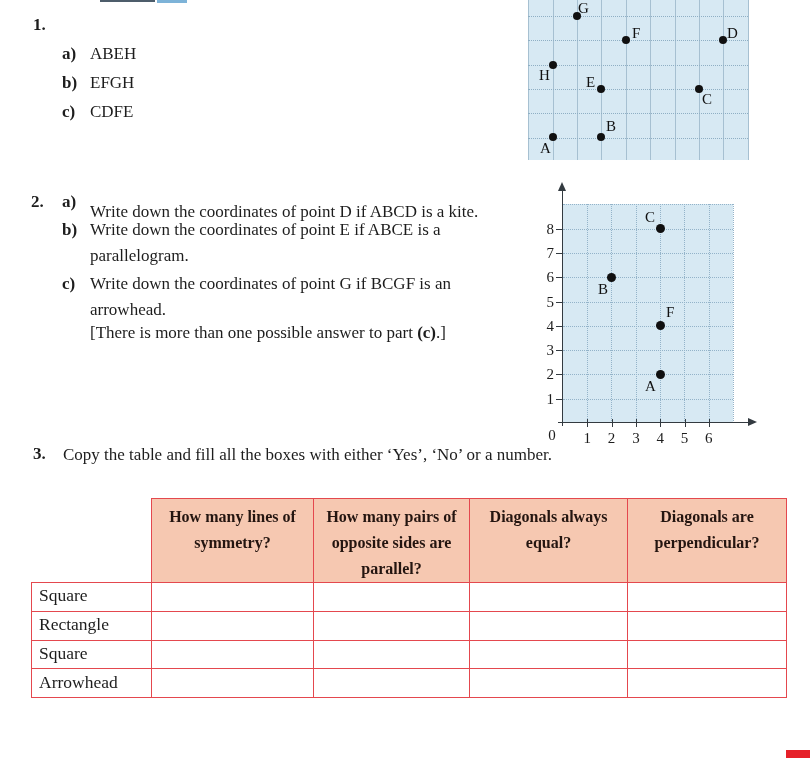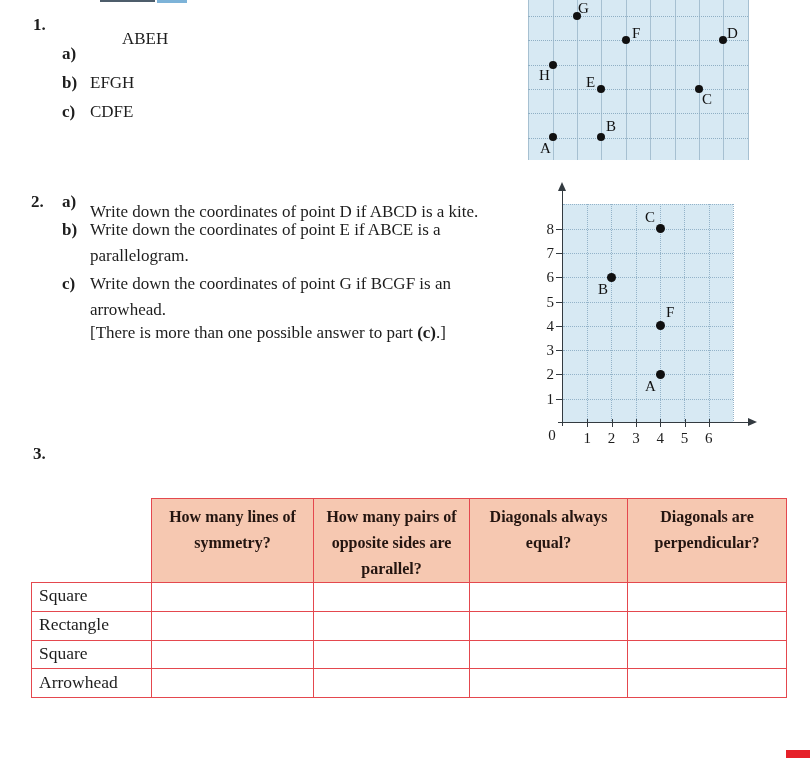--- a/index.html
+++ b/index.html
@@ -34,21 +34,21 @@
 <body>
 
 <div class="page">
 
   <div class="artifact" style="left:100px;top:0;width:55px;height:2px;background:#4d5d6b;"></div>
   <div class="artifact" style="left:157px;top:0;width:30px;height:3px;background:#7db3d8;"></div>
 
   <span class="t b" style="left:33px;top:12px;">1.</span>
 
   <span class="t b" style="left:62px;top:41px;">a)</span>
-  <span class="t" style="left:90px;top:26px;margin-left:32px;">ABEH</span>
+  <span class="t" style="left:90px;top:41px;">ABEH</span>
   <span class="t b" style="left:62px;top:70px;">b)</span>
   <span class="t" style="left:90px;top:70px;">EFGH</span>
   <span class="t b" style="left:62px;top:99px;">c)</span>
   <span class="t" style="left:90px;top:99px;">CDFE</span>
 
   <div class="figbox" style="left:528px;top:0;width:220px;height:160px;">
       <i class="ln" style="left: 0.2px; top: 0px; bottom: 0px; border-left: 1px solid rgb(166, 192, 209);"></i>
       <i class="ln" style="left: 24.6px; top: 0px; bottom: 0px; border-left: 1px solid rgb(166, 192, 209);"></i>
       <i class="ln" style="left: 49px; top: 0px; bottom: 0px; border-left: 1px solid rgb(166, 192, 209);"></i>
       <i class="ln" style="left: 73.4px; top: 0px; bottom: 0px; border-left: 1px solid rgb(166, 192, 209);"></i>
@@ -157,20 +157,21 @@
   <i class="dot dot2" style="left:655.7px;top:224.1px;"></i>
   <span class="plbl" style="left:645px;top:210px;">C</span>
   <i class="dot dot2" style="left:607.1px;top:272.7px;"></i>
   <span class="plbl" style="left:598px;top:282px;">B</span>
   <i class="dot dot2" style="left:655.7px;top:321.3px;"></i>
   <span class="plbl" style="left:666px;top:305px;">F</span>
   <i class="dot dot2" style="left:655.7px;top:369.9px;"></i>
   <span class="plbl" style="left:645px;top:379px;">A</span>
 
   <span class="t b" style="left:33px;top:441px;">3.</span>
+  <span class="t wrap" style="left:63px;top:441px;width:490px;line-height:28px;">Copy the table and fill all the boxes with either ‘Yes’, ‘No’ or a number.</span>
 
   <table class="props">
     <colgroup>
       <col style="width:120px">
         <col style="width:162px">
         <col style="width:156px">
         <col style="width:158px">
         <col style="width:159px">
     </colgroup>
     <tbody>

